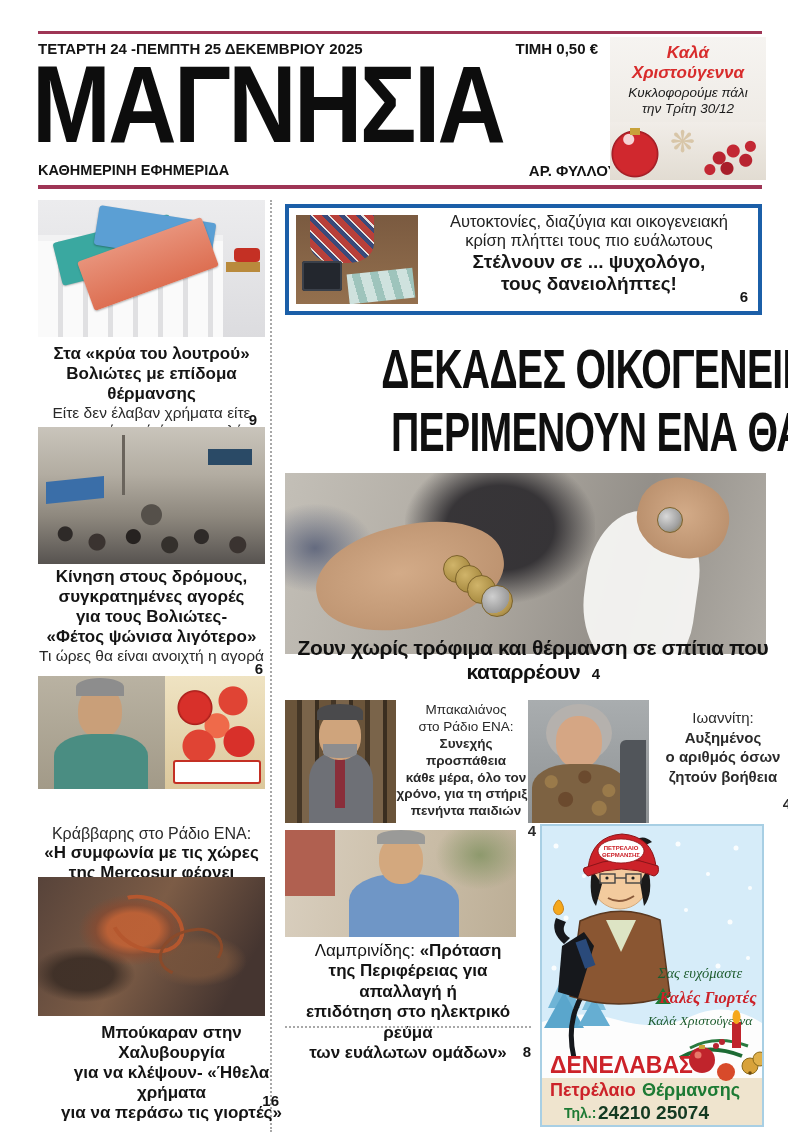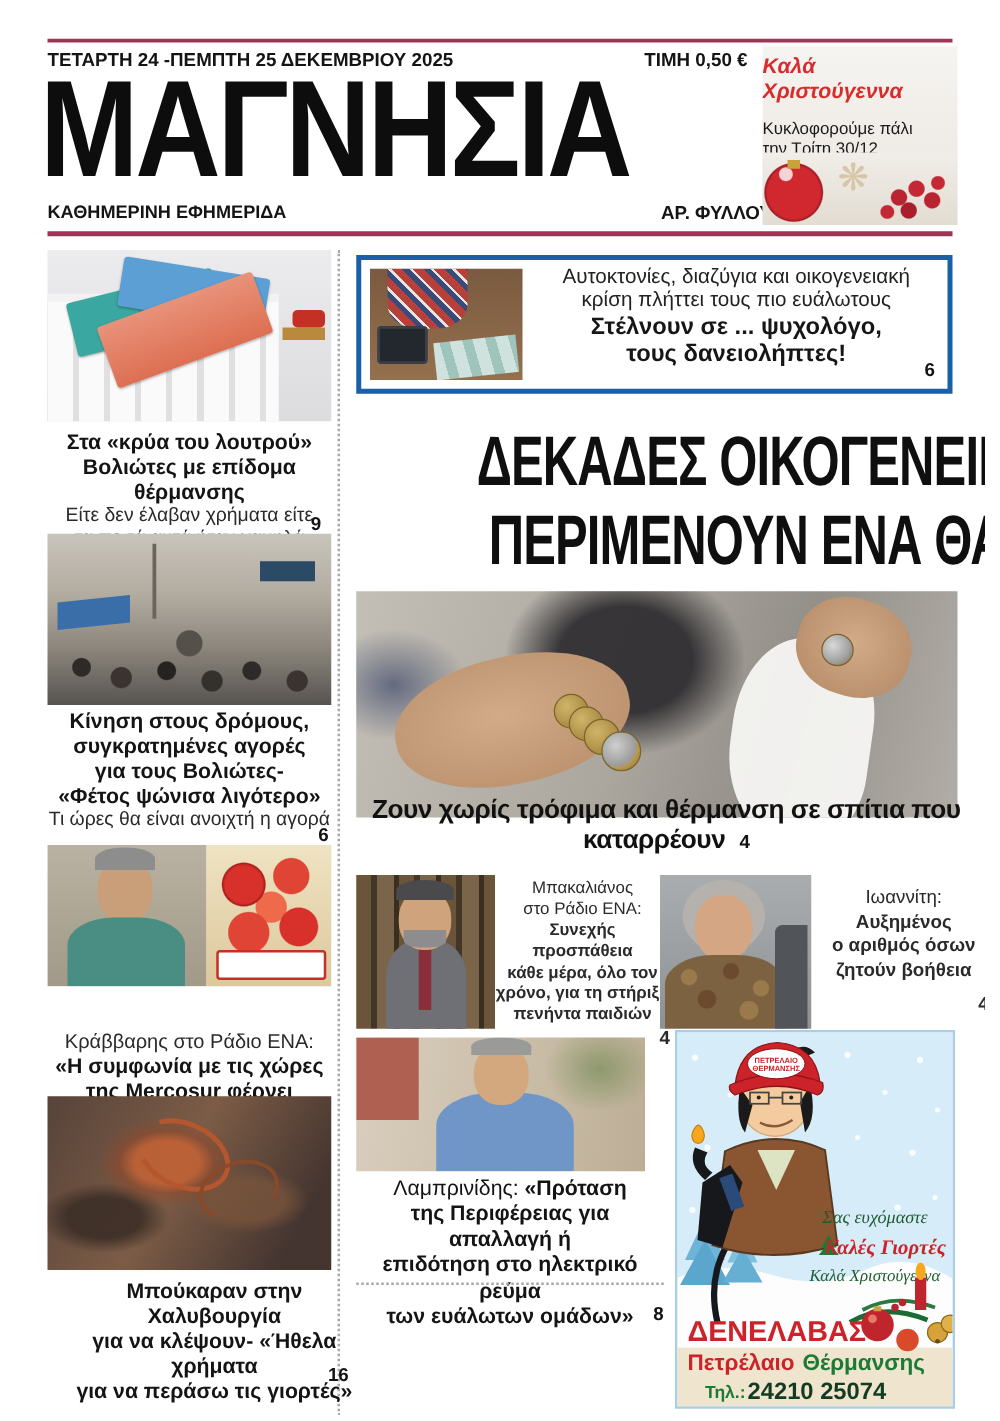--- a/index.html
+++ b/index.html
@@ -23,42 +23,42 @@
             font-size:56px;line-height:1;color:#0f0f0f;white-space:nowrap;}
   .hcond{display:inline-block;transform:scaleX(0.70);transform-origin:center top;letter-spacing:-1px;}
   .kicker{position:absolute;left:285px;width:508px;text-align:center;font-weight:bold;
           font-size:24px;letter-spacing:-0.3px;color:#111;}
   .subhead{position:absolute;left:285px;width:496px;text-align:center;font-weight:bold;
            font-size:21px;letter-spacing:-0.4px;color:#111;}
   .bluebox{position:absolute;left:285px;top:204px;width:477px;height:111px;box-sizing:border-box;
            border:4px solid #1b5fa8;background:#fff;}
   .ftxt{position:absolute;text-align:center;color:#2a2a2a;}
   .promo{position:absolute;left:610px;top:37px;width:156px;height:143px;overflow:hidden;
-         background:linear-gradient(#f6f4f1,#eae5de);}
+         background:linear-gradient(#f6f4f1,#eae5de);text-align:center;}
   .coin{position:absolute;border-radius:50%;background:radial-gradient(circle at 35% 35%,#d0b46a,#a98c42 70%,#8a6f30);border:1px solid #7c632b;}
   .note{position:absolute;border-radius:3px;box-shadow:0 1px 2px rgba(0,0,0,.3);}
 </style>
 </head>
 <body>
 
 <div id="page">
 
   <div class="rule" style="top:31px;"></div>
   <div class="rule" style="top:185px;height:4px;"></div>
 
   <div class="abs b" style="left:38px;top:40px;font-size:15px;">ΤΕΤΑΡΤΗ 24 -ΠΕΜΠΤΗ 25 ΔΕΚΕΜΒΡΙΟΥ 2025</div>
   <div class="abs b" style="left:420px;top:40px;width:178px;text-align:right;font-size:15px;">ΤΙΜΗ 0,50 €</div>
   <div class="abs masthead" style="left:32px;top:52px;">ΜΑΓΝΗΣΙΑ</div>
   <div class="abs b" style="left:38px;top:162px;font-size:14.5px;">ΚΑΘΗΜΕΡΙΝΗ ΕΦΗΜΕΡΙΔΑ</div>
   <div class="abs b" style="left:420px;top:162px;width:235px;text-align:right;font-size:15px;">ΑΡ. ΦΥΛΛΟΥ 4548</div>
 
   <div class="promo">
     <div class="pre b" style="font-style:italic;font-size:17px;line-height:1.15;color:#d82c2c;margin-top:6px;">Καλά
 Χριστούγεννα</div>
-    <div class="pre" style="font-size:13.5px;line-height:1.2;color:#1a1a1a;margin-top:13px;">Κυκλοφορούμε πάλι
+    <div class="pre" style="font-style:italic;font-size:13.5px;line-height:1.2;color:#1a1a1a;margin-top:3px;">Κυκλοφορούμε πάλι
 την Τρίτη 30/12</div>
     <div class="abs" style="left:0;bottom:0;width:156px;height:58px;background:
       radial-gradient(circle at 12% 30%, rgba(255,255,255,.8) 0 5px, transparent 6px),
       radial-gradient(circle at 16% 55%, #d0282e 0 21px, #9e1c24 23px, transparent 24px),
       radial-gradient(circle at 70% 62%, #b82430 0 6px, transparent 7px),
       radial-gradient(circle at 79% 50%, #c32834 0 6px, transparent 7px),
       radial-gradient(circle at 87% 66%, #b82430 0 6px, transparent 7px),
       radial-gradient(circle at 75% 80%, #a81e2a 0 6px, transparent 7px),
       radial-gradient(circle at 90% 42%, #c32834 0 5px, transparent 6px),
       radial-gradient(circle at 64% 82%, #c32834 0 5px, transparent 6px),

